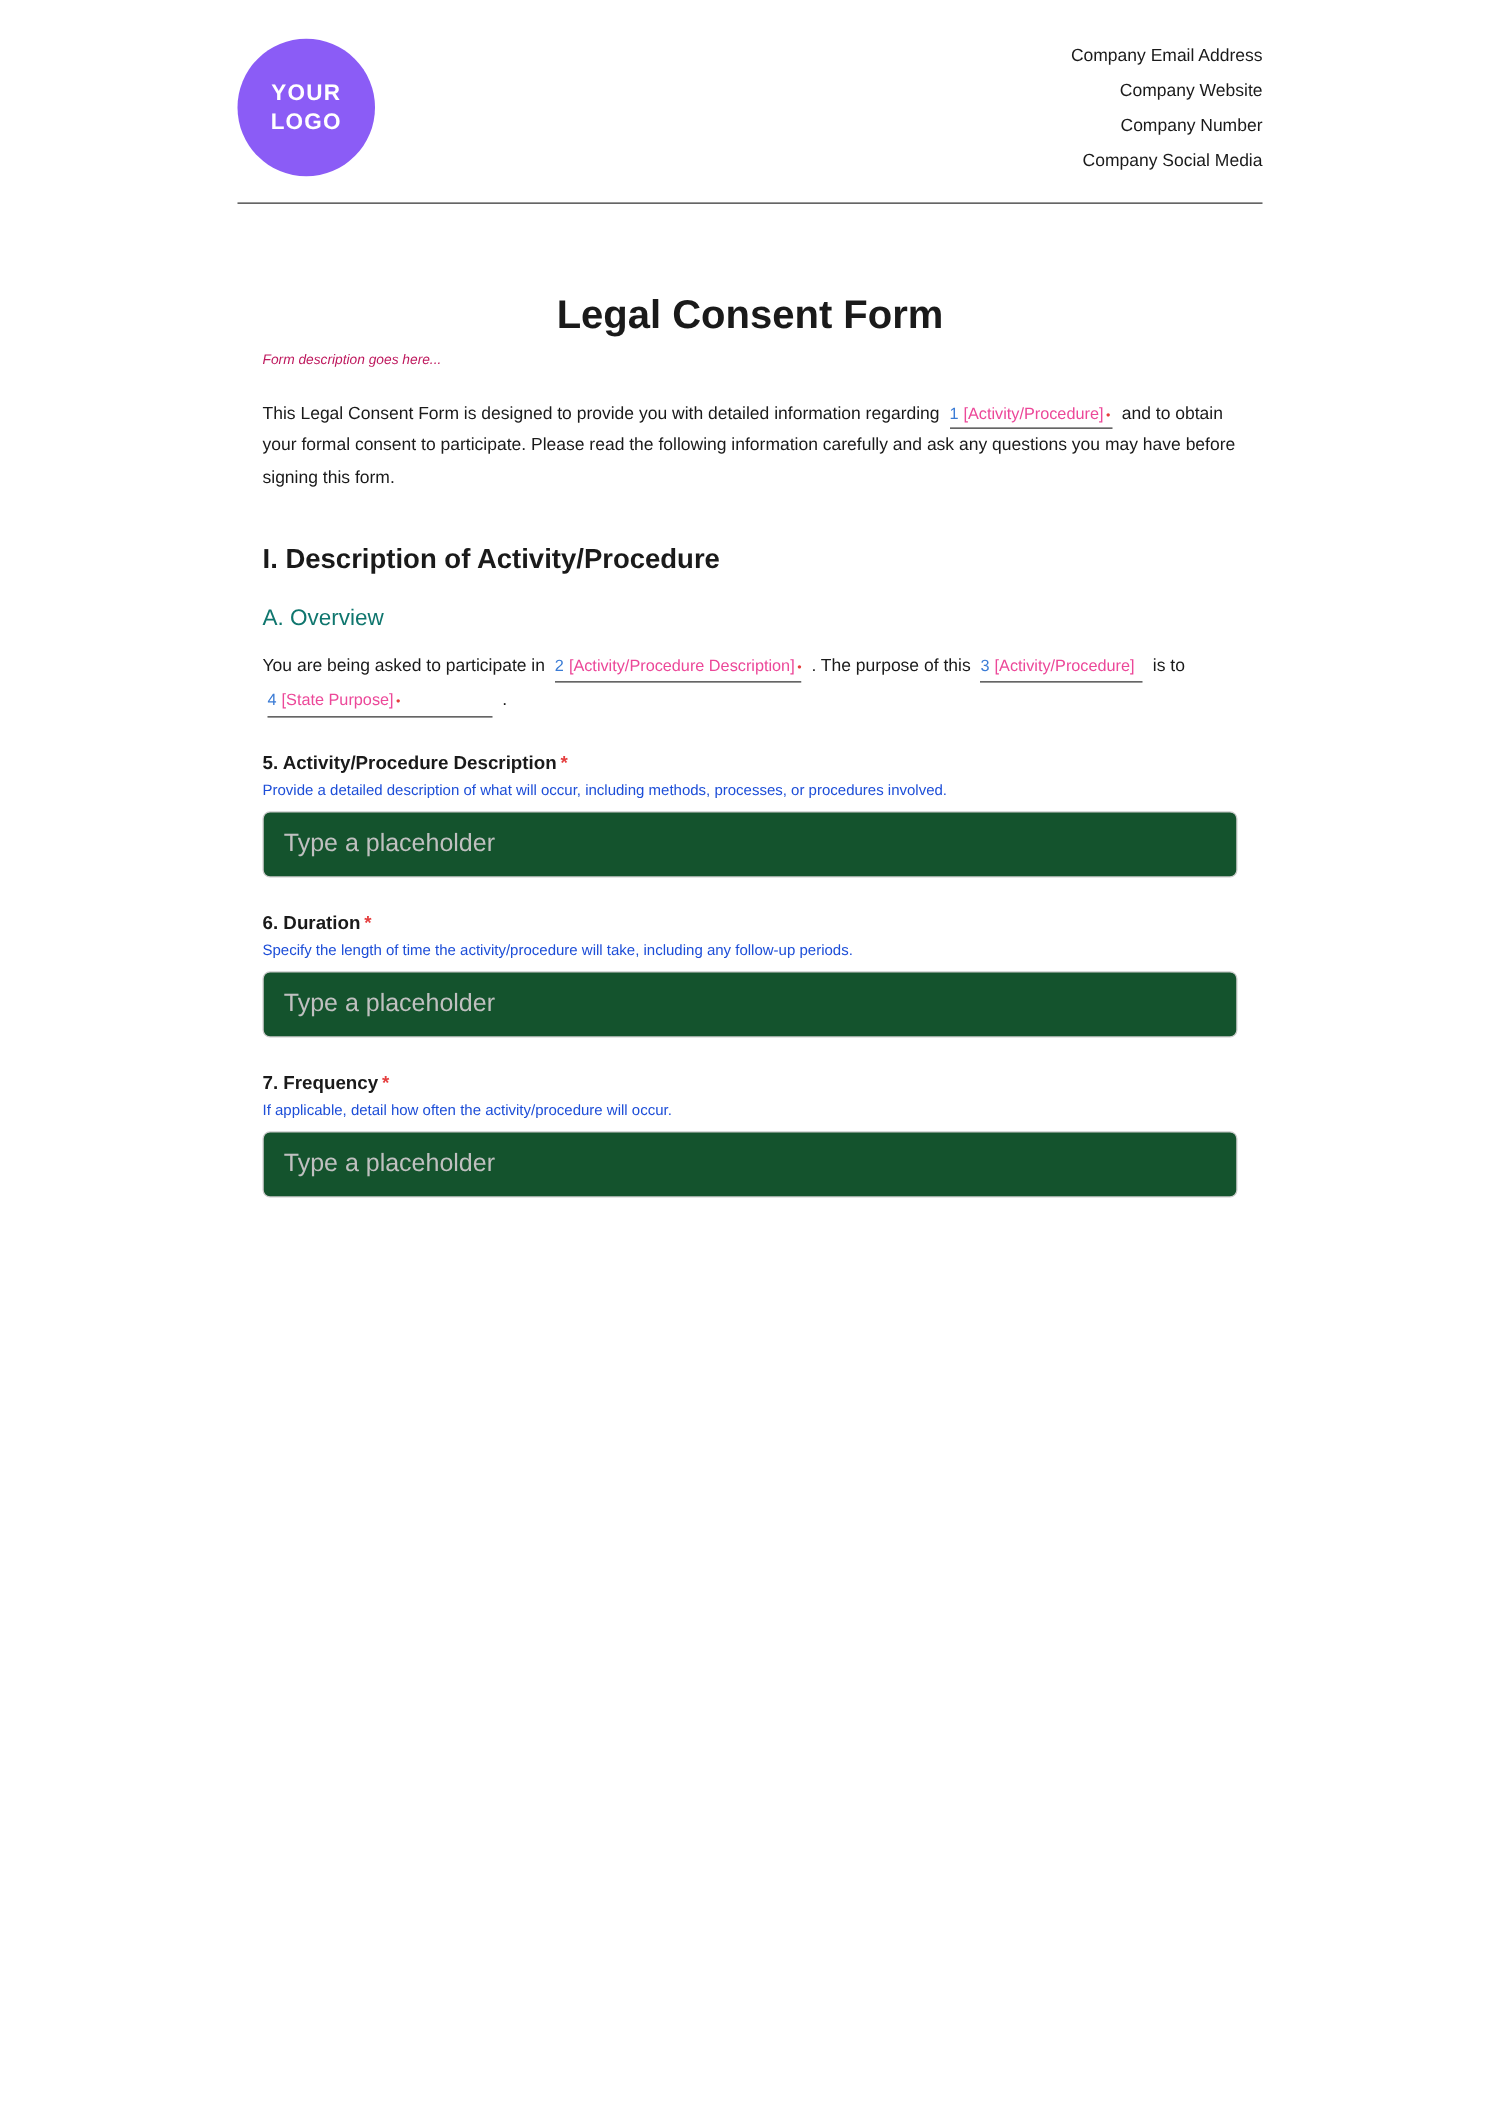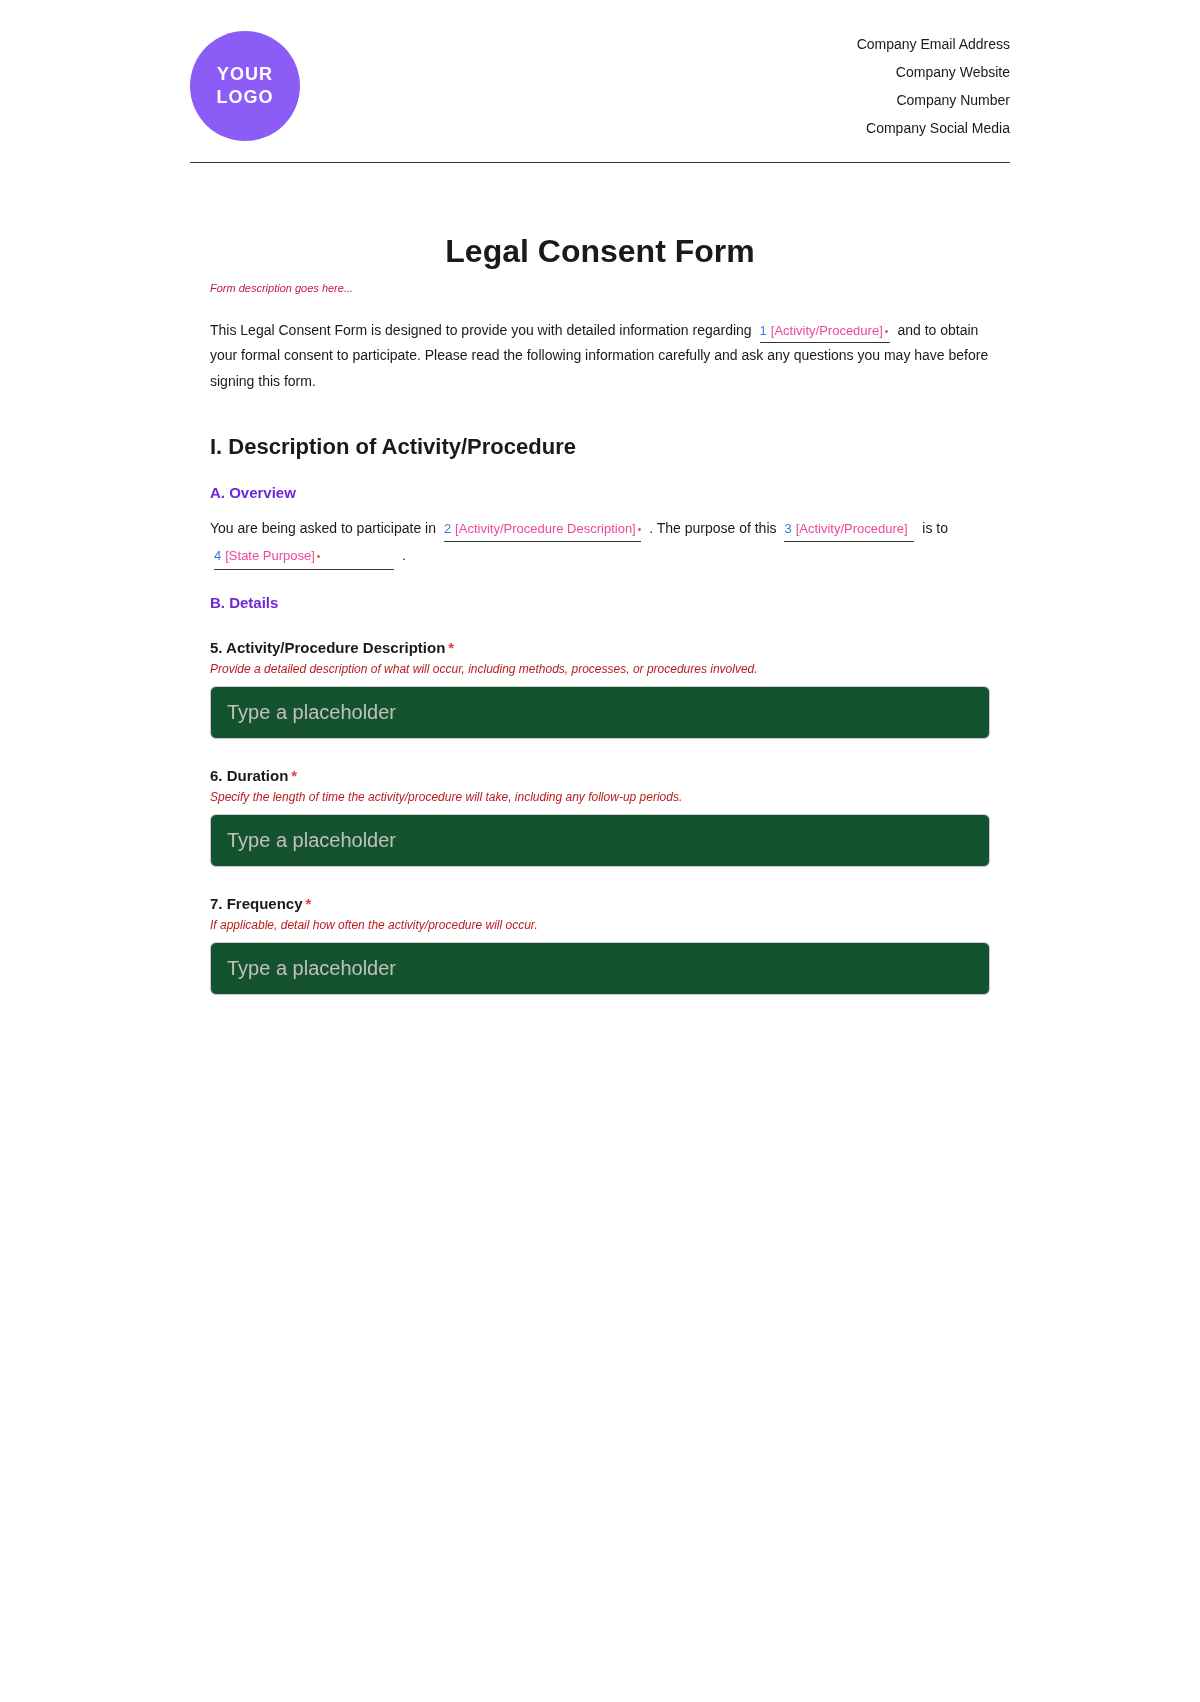--- a/index.html
+++ b/index.html
@@ -111,45 +111,44 @@
     .section-heading {
       font-size: 22px;
       font-weight: bold;
       border-bottom: none;
       margin-top: 40px;
       margin-bottom: 20px;
       color: #1a1a1a;
     }
 
     .subsection-heading {
-      font-size: 15px;
-      font-weight: bold;
+      font-size: 18px;
+      font-weight: normal;
       margin-top: 24px;
       margin-bottom: 14px;
-      color: #6d28d9;
+      color: #0f766e;
     }
 
     .field-label {
       font-size: 15px;
       font-weight: bold;
       margin-bottom: 6px;
       color: #1a1a1a;
       margin-top: 28px;
     }
 
     .field-label .required-star {
       color: #e53e3e;
       margin-left: 3px;
     }
 
     .field-help {
       font-size: 12px;
-      color: #b91c1c;
+      color: #1d4ed8;
       margin-bottom: 10px;
-      font-style: italic;
     }
 
     .text-input {
       width: 100%;
       border: 1.5px solid #cccccc;
       border-radius: 6px;
       padding: 14px 16px;
       font-size: 20px;
       color: #b0b0b0;
       background: #14532d;
@@ -218,21 +217,20 @@
     </span>
     <span>is to</span>
     <span class="inline-field" style="min-width:180px;">
       <span class="field-number">4</span>
       <span class="field-placeholder">[State Purpose]</span>
       <span class="required-dot">•</span>
     </span>
     <span>.</span>
   </p>
 
-  <h3 class="subsection-heading">B. Details</h3>
 
   <div>
     <div class="field-label">
       <span>5. Activity/Procedure Description</span><span class="required-star">*</span>
     </div>
     <p class="field-help">Provide a detailed description of what will occur, including methods, processes, or procedures involved.</p>
     <input type="text" class="text-input" placeholder="Type a placeholder" style="">
   </div>
 
   <div>

